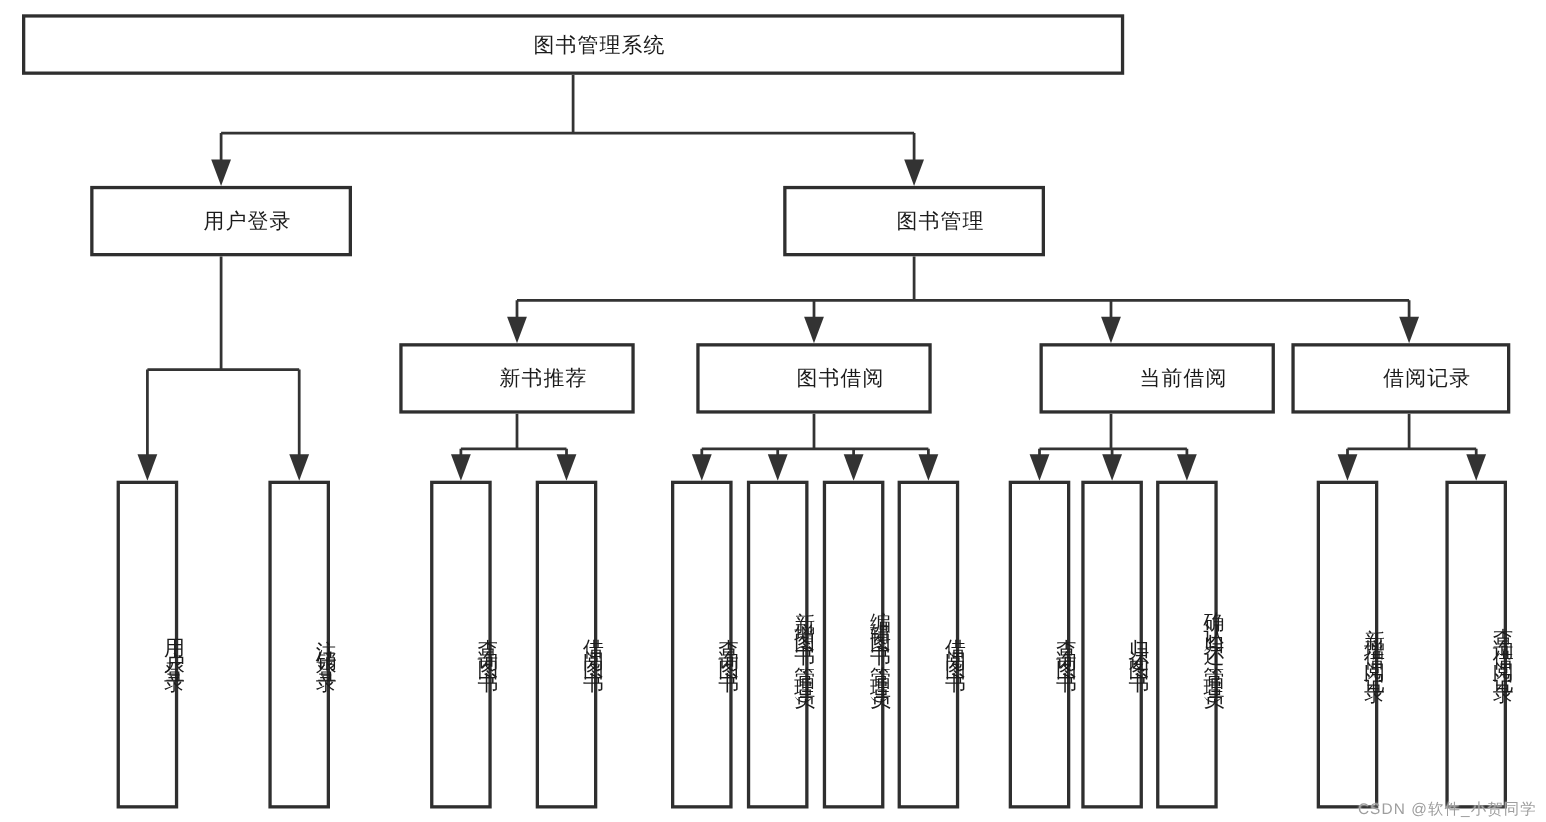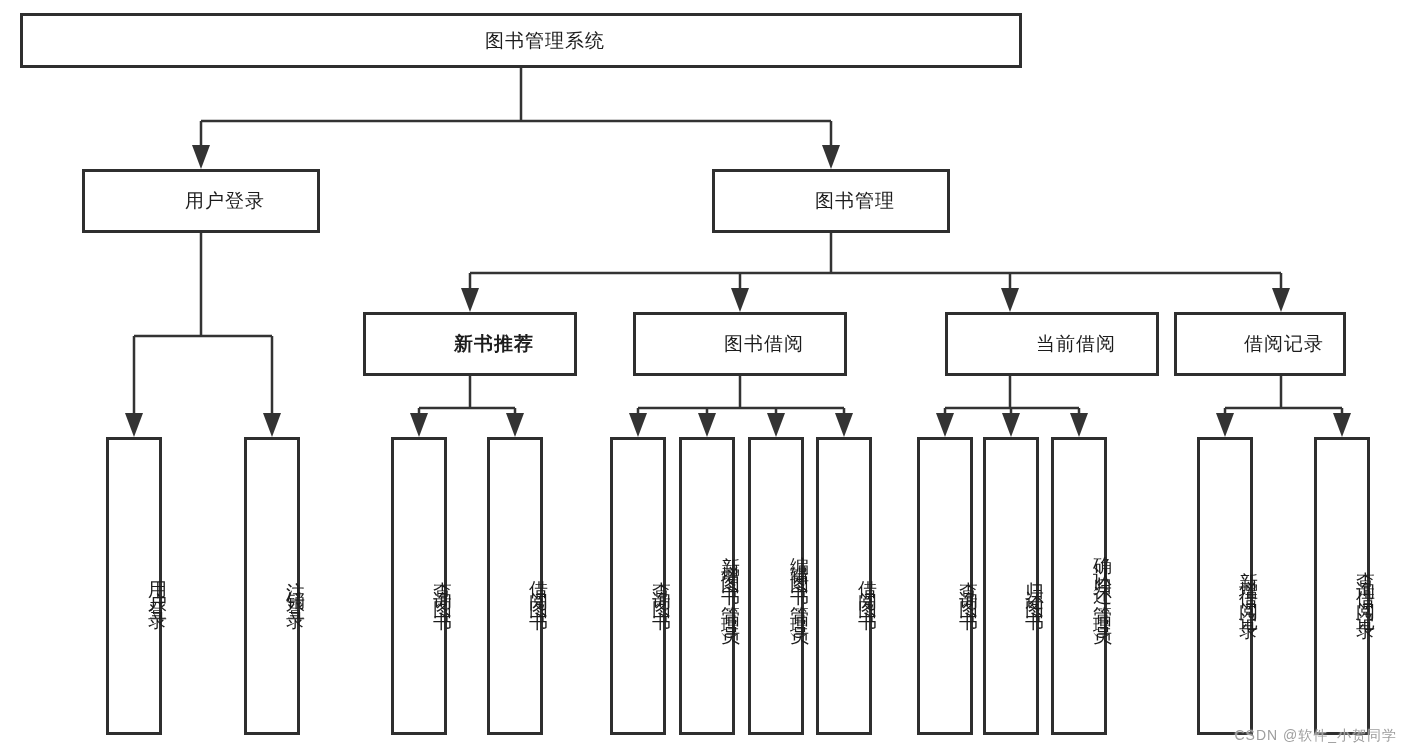--- a/index.html
+++ b/index.html
@@ -117,30 +117,30 @@
     <span>图书管理系统</span>
   </div>
 
   <div class="node hbox" style="left:82px; top:169px; width:238px; height:64px;">
     <span>用户登录</span>
   </div>
   <div class="node hbox" style="left:712px; top:169px; width:238px; height:64px;font-family:Liberation Serif, serif;">
     <span>图书管理</span>
   </div>
 
-  <div class="node hbox" style="left:363px; top:312px; width:214px; height:64px;font-weight:bold;">
+  <div class="node hbox" style="left:363px; top:312px; width:214px; height:64px;">
     <span>新书推荐</span>
   </div>
   <div class="node hbox" style="left:633px; top:312px; width:214px; height:64px;text-align:center;">
     <span>图书借阅</span>
   </div>
   <div class="node hbox" style="left:903px; top:312px; width:214px; height:64px;margin-left:42px;">
     <span>当前借阅</span>
   </div>
-  <div class="node hbox" style="left:1174px; top:312px; width:172px; height:64px;">
+  <div class="node hbox" style="left:1174px; top:312px; width:199px; height:64px;">
     <span>借阅记录</span>
   </div>
 
   <div class="node vbox" style="left:106px;">
     <span class="vtext">用户登录</span>
   </div>
   <div class="node vbox" style="left:244px;">
     <span class="vtext">注销登录</span>
   </div>
 

